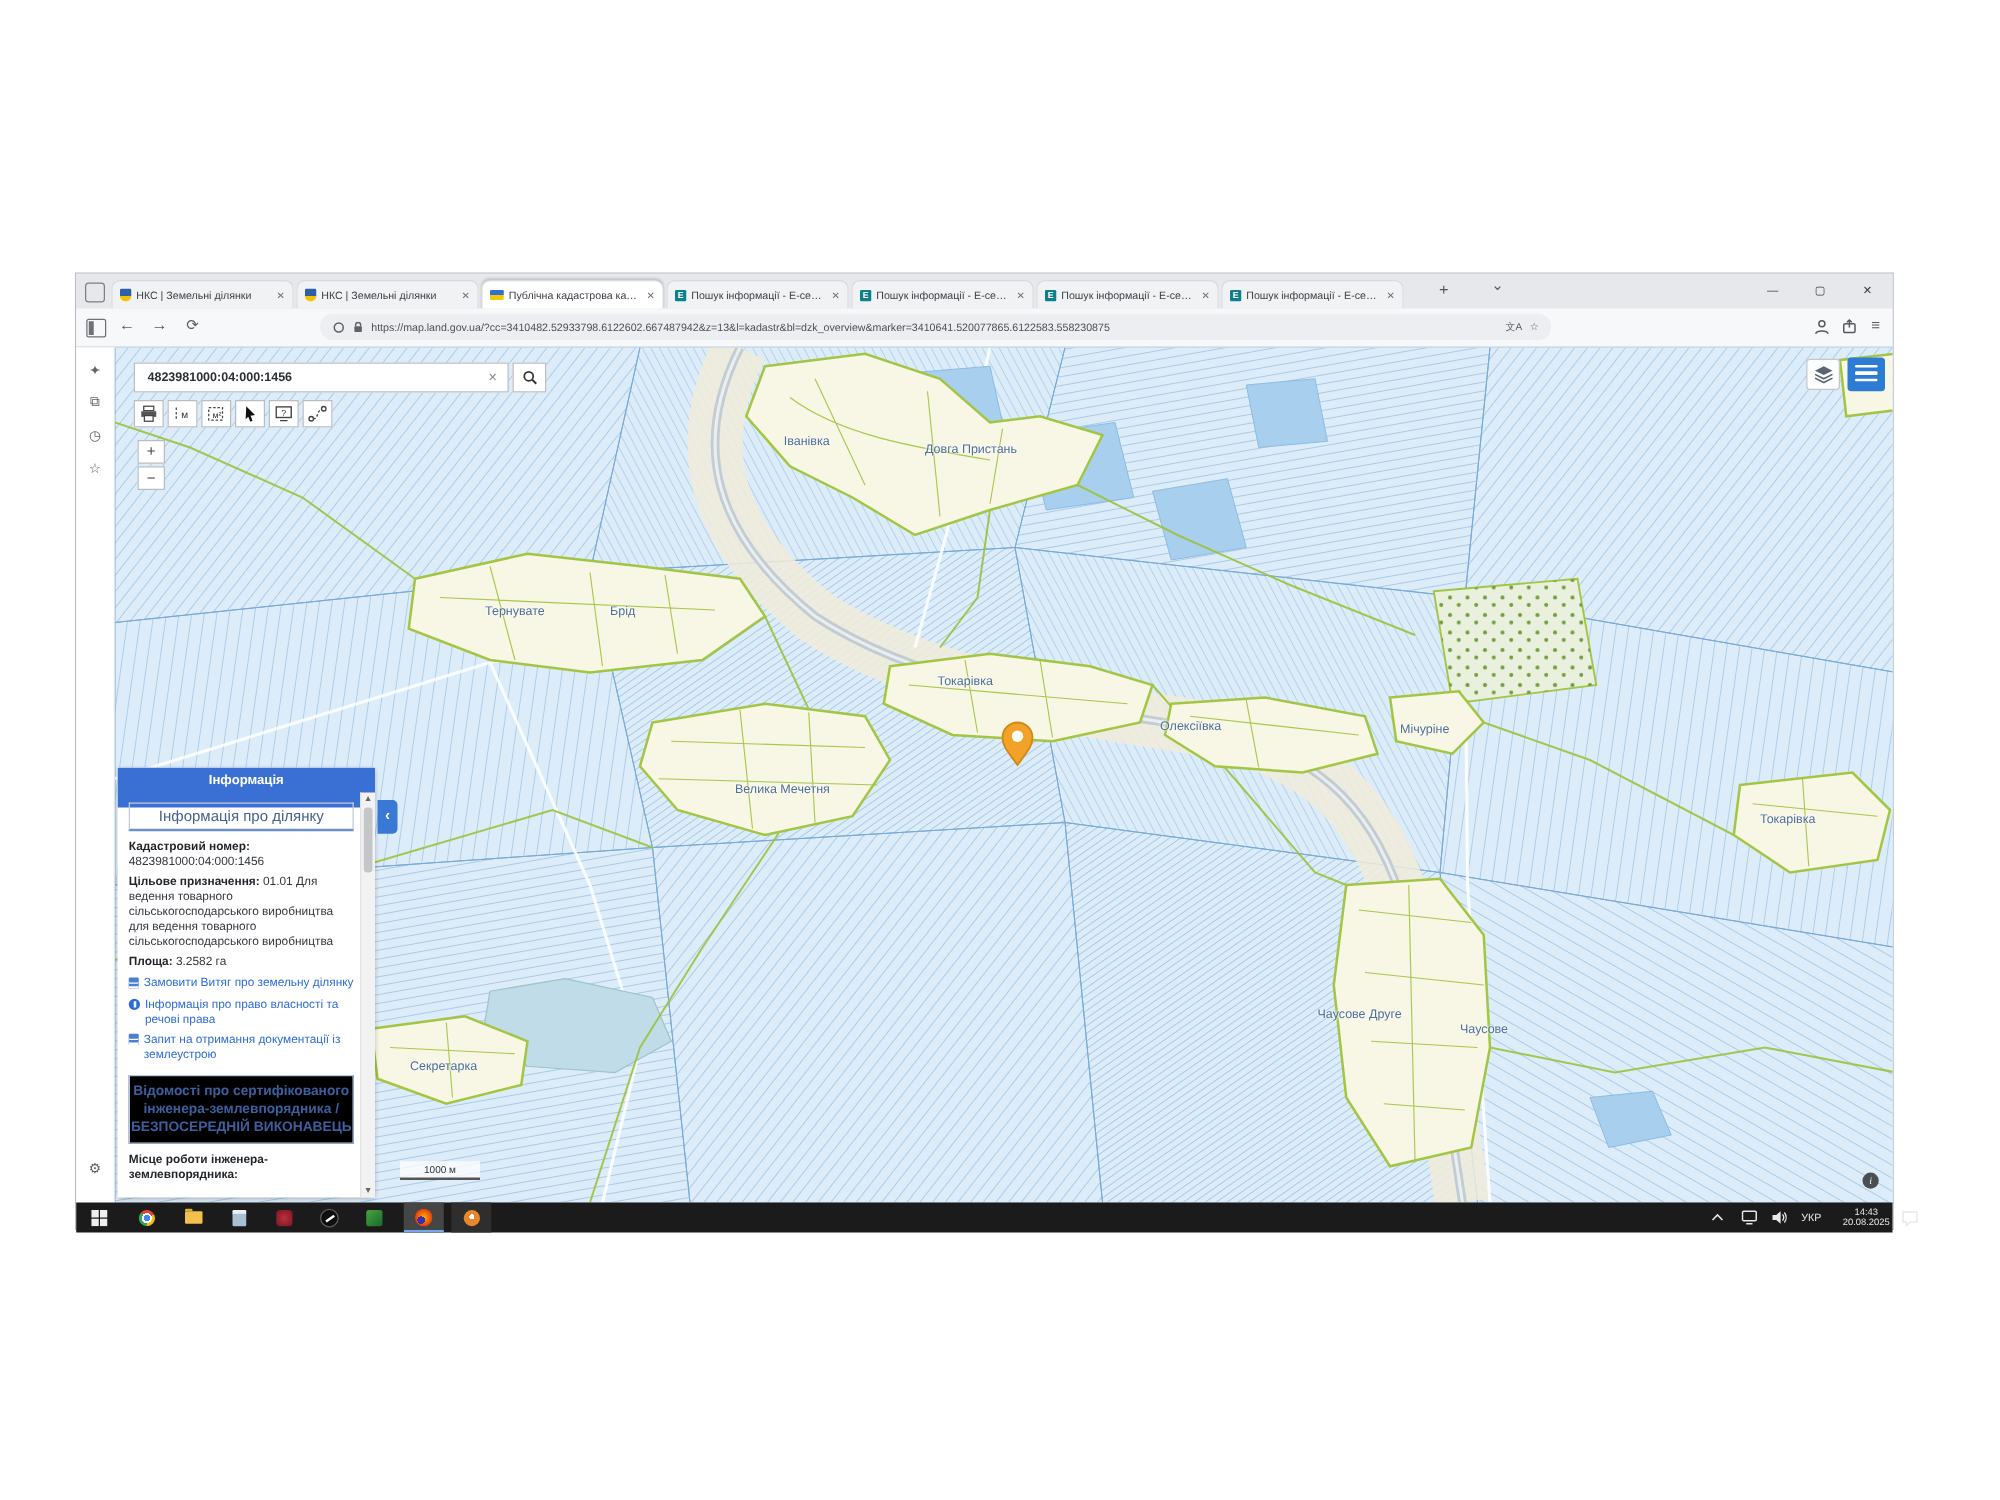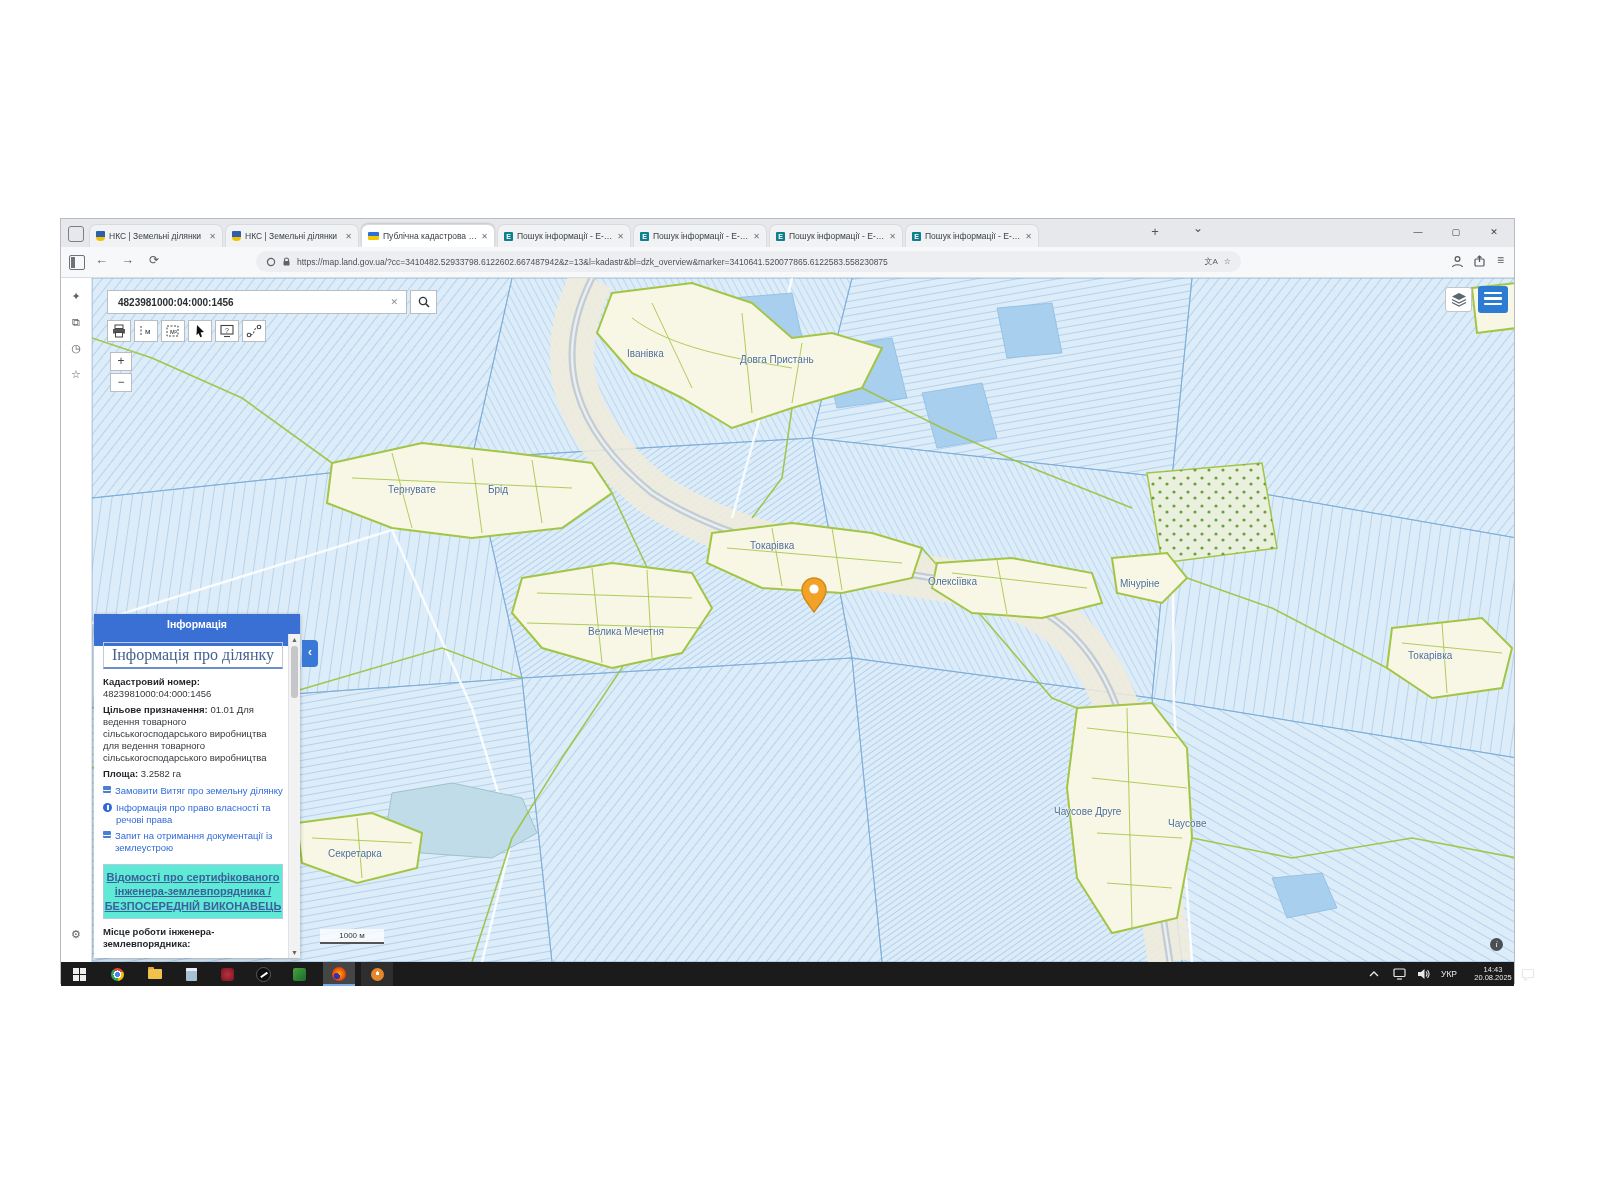--- a/index.html
+++ b/index.html
@@ -3,21 +3,21 @@
 <meta charset="utf-8">
 <style>
   html,body{margin:0;padding:0;}
   .page{position:relative;width:1600px;height:1200px;background:#fff;font-family:"Liberation Sans",sans-serif;overflow:hidden;}
   .doc-title{position:absolute;top:98px;left:0;width:1445px;text-align:center;font-family:"Liberation Serif",serif;font-size:27px;letter-spacing:.5px;color:#141414;}
   .shot{position:absolute;left:60px;top:218px;width:1455px;height:766px;border:1px solid #b9bdc2;box-sizing:border-box;background:#fff;}
   
   .tabstrip{position:relative;height:28px;background:#e6e8ec;display:flex;align-items:flex-end;}
   .tabactions{position:absolute;left:7px;top:7px;width:14px;height:14px;border:1.4px solid #7b7f85;border-radius:3px;}
   .tabs{display:flex;margin-left:28px;}
-  .tab{width:134px;height:23px;margin-right:2px;display:flex;align-items:center;gap:4px;padding:0 6px;border-radius:7px 7px 0 0;background:#f0f2f4;border:1px solid #d7dade;border-bottom:none;box-sizing:border-box;}
+  .tab{width:146px;height:23px;margin-right:2px;display:flex;align-items:center;gap:4px;padding:0 6px;border-radius:7px 7px 0 0;background:#f0f2f4;border:1px solid #d7dade;border-bottom:none;box-sizing:border-box;}
   .tab.active{background:#fff;box-shadow:0 -1px 2px rgba(0,0,0,.15);}
   .tab .lbl{flex:1;font-size:8.5px;color:#3a3f45;white-space:nowrap;overflow:hidden;text-overflow:ellipsis;}
   .tab .cls{font-size:8px;color:#6c7075;}
   .fav{flex:0 0 auto;}
   .fav.nks{width:9px;height:10px;border-radius:1px 1px 4px 4px;background:linear-gradient(#2e5fa8 55%,#f2c400 45%);}
   .fav.flag{width:11px;height:8px;background:linear-gradient(#2f6fd8 50%,#f4c900 50%);border-radius:1px;}
   .fav.esvc{width:9px;height:9px;background:#0e7f8d;color:#fff;font-size:7px;font-weight:bold;text-align:center;line-height:9px;border-radius:1px;}
   .newtab{position:absolute;left:1085px;top:4px;width:18px;height:18px;text-align:center;line-height:17px;font-size:13px;color:#50555b;}
   .tabchev{position:absolute;left:1128px;top:2px;width:18px;height:18px;text-align:center;line-height:14px;font-size:12px;color:#50555b;}
   .winctl{position:absolute;top:0;height:26px;width:34px;text-align:center;line-height:26px;font-size:9px;color:#3c4045;}
@@ -51,28 +51,28 @@
   .mtool{width:24px;height:22px;background:#fff;border:1px solid #b9bdc2;display:flex;align-items:center;justify-content:center;box-sizing:border-box;}
   .zoomctl{position:absolute;left:18px;top:74px;width:22px;}
   .zbtn{width:22px;height:19px;background:#fff;border:1px solid #b9bdc2;box-sizing:border-box;text-align:center;line-height:17px;font-size:12px;color:#444;}
   .layersbtn{position:absolute;left:1353px;top:9px;width:27px;height:25px;background:#fff;border:1px solid #c3c7cc;border-radius:3px;display:flex;align-items:center;justify-content:center;box-sizing:border-box;}
   .menubtn{position:absolute;left:1386px;top:8px;width:30px;height:27px;background:#2d7cd4;border-radius:3px;box-sizing:border-box;padding:6px 6px;}
   .menubtn .bar{height:2.4px;background:#fff;margin-bottom:3px;border-radius:1px;}
   
   .ipanel{position:absolute;left:2px;top:336px;width:206px;height:344px;background:#fff;box-shadow:0 1px 4px rgba(0,0,0,.3);overflow:hidden;}
   .ipanel .hd{height:32px;background:#3a6fd3;color:#fff;font-size:10.5px;font-weight:bold;text-align:center;line-height:20px;}
   .ibody{position:absolute;left:0;right:11px;top:20px;bottom:0;padding:8px 6px 0 9px;overflow:hidden;}
-  .isect{border:1px solid #c3cbd8;border-bottom:2px solid #6c8fd0;text-align:center;font-size:16px;color:#46618e;padding:3px 2px;margin-bottom:7px;font-family:Liberation Serif, serif;}
+  .isect{border:1px solid #c3cbd8;border-bottom:2px solid #6c8fd0;text-align:center;font-size:12px;color:#46618e;padding:3px 2px;margin-bottom:7px;}
   .fld{margin:0 0 4px 0;font-size:9.5px;line-height:1.26;color:#33373c;}
   .fld b{color:#1f2328;}
   .plink{display:flex;gap:4px;margin:5px 0;font-size:9.5px;line-height:1.25;color:#2f6bd8;}
   .doc-ic{flex:0 0 auto;width:8px;height:9px;margin-top:1px;background:#4a7fd4;border-radius:1px;box-shadow:inset 0 -2px 0 #fff,inset 0 -4px 0 #4a7fd4,inset 0 -5px 0 #fff;}
   .info-ic{flex:0 0 auto;width:9px;height:9px;margin-top:1px;border-radius:50%;background:#2f6bd8;position:relative;}
   .info-ic::after{content:"";position:absolute;left:4px;top:2px;width:1.6px;height:5px;background:#fff;}
-  .engbox{margin:10px 0 7px 0;background:#5eead4;border:1px solid #b3c8e4;text-align:center;font-size:11px;font-weight:bold;color:#3d5f9e;padding:5px 0;line-height:1.3;text-decoration:underline;}
+  .engbox{margin:10px 0 7px 0;background:#000000;border:1px solid #b3c8e4;text-align:center;font-size:11px;font-weight:bold;color:#3d5f9e;padding:5px 0;line-height:1.3;}
   .iscroll{position:absolute;right:0;top:20px;bottom:0;width:11px;background:#f2f2f2;border-left:1px solid #e2e2e2;}
   .iscroll .ar{position:absolute;left:0;width:11px;text-align:center;font-size:7px;color:#666;}
   .iscroll .thumb{position:absolute;left:2px;top:12px;width:7px;height:52px;background:#c4c6c9;border-radius:3px;}
   .collapse{position:absolute;left:210px;top:362px;width:16px;height:27px;background:#3a78d6;border-radius:0 4px 4px 0;color:#fff;text-align:center;line-height:25px;font-size:12px;font-weight:bold;}
   .scalebar{position:absolute;left:228px;top:651px;width:64px;height:15px;background:rgba(255,255,255,.75);border-bottom:2px solid #555;box-sizing:border-box;text-align:center;font-size:8px;color:#333;line-height:13px;}
   .attrbtn{position:absolute;left:1398px;top:660px;width:13px;height:13px;border-radius:50%;background:#4a4f54;color:#fff;font-size:8px;text-align:center;line-height:13px;font-family:"Liberation Serif",serif;font-style:italic;}
   
   .taskbar{position:relative;height:24px;background:#1b1b1b;}
   .tico{position:absolute;top:0;width:32px;height:24px;display:flex;align-items:center;justify-content:center;}
   .t-start{left:2px;}

